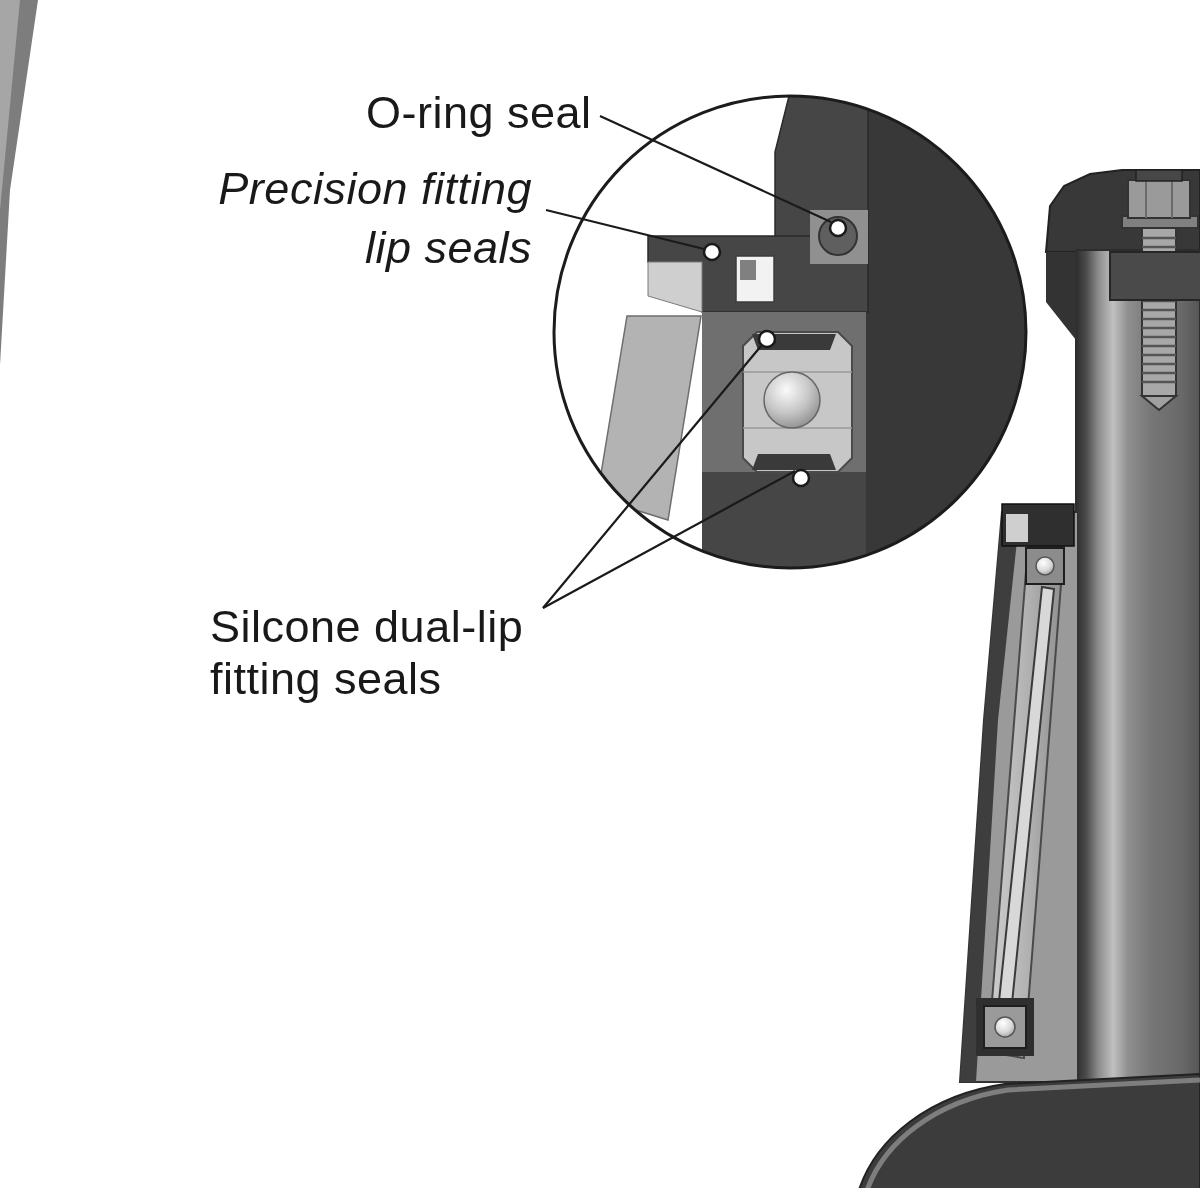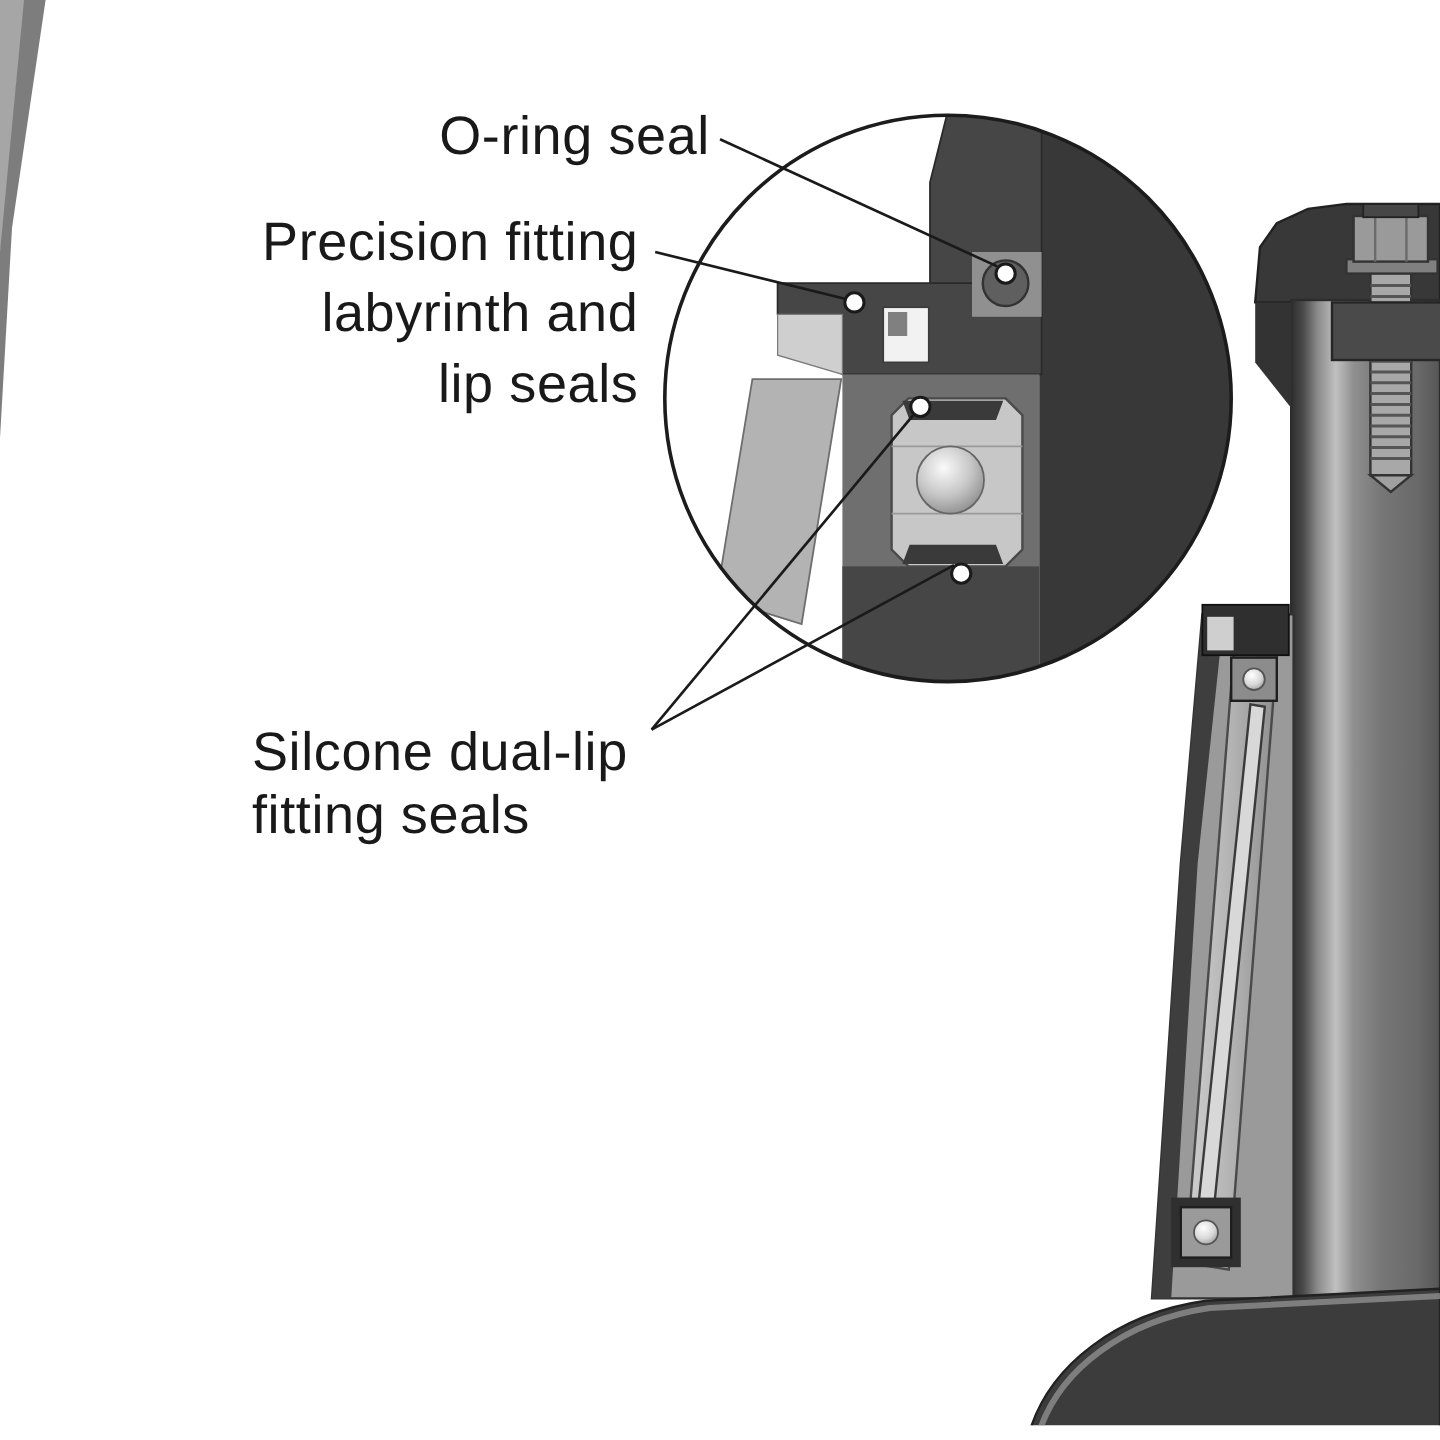--- a/index.html
+++ b/index.html
@@ -134,23 +134,22 @@
       <line x1="543" y1="608" x2="795" y2="471"></line>
       <circle cx="838" cy="228" r="8" fill="#ffffff" stroke-width="2.5"></circle>
       <circle cx="712" cy="252" r="8" fill="#ffffff" stroke-width="2.5"></circle>
       <circle cx="767" cy="339" r="8" fill="#ffffff" stroke-width="2.5"></circle>
       <circle cx="801" cy="478" r="8" fill="#ffffff" stroke-width="2.5"></circle>
     </g>
   </svg>
 
   <div class="label" style="left:366px; top:84px;">O-ring seal</div>
 
-  <div class="label label-right" style="left:200px; top:172px; width:332px; line-height:59px;">
+  <div class="label label-right" style="left:200px; top:159px; width:332px; line-height:59px;font-style:italic;">
     <div>Precision fitting</div>
-    <div>labyrinth and</div>
     <div>lip seals</div>
   </div>
 
   <div class="label" style="left:210px; top:601px; line-height:52px;">
     <div>Silcone dual-lip</div>
     <div>fitting seals</div>
   </div>
 
 </div>
 

